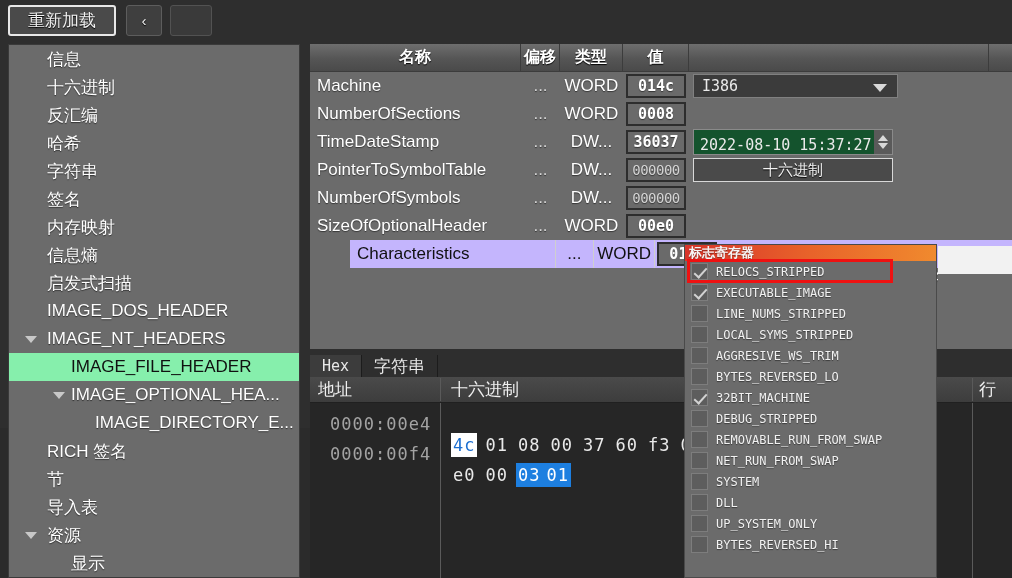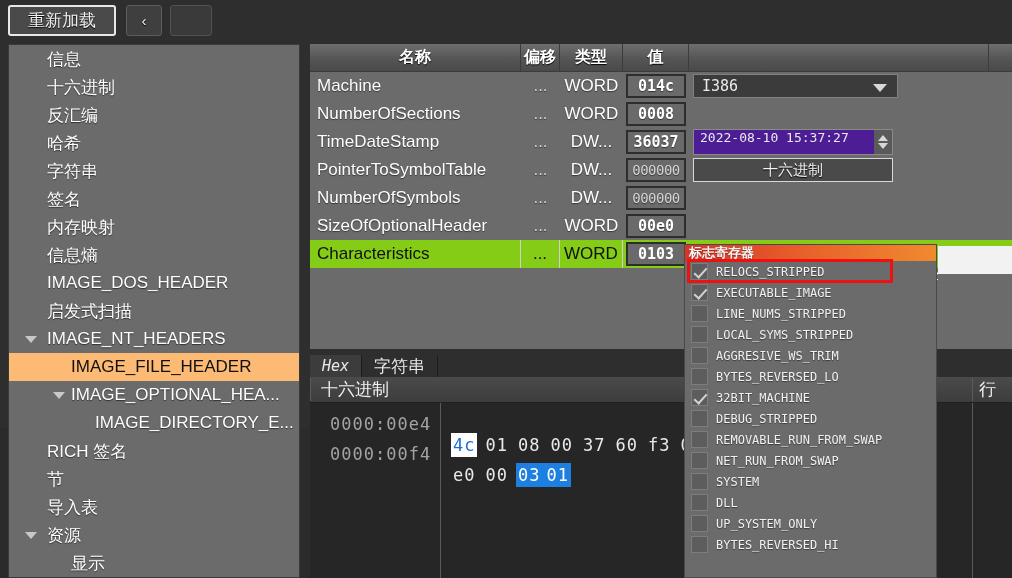--- a/index.html
+++ b/index.html
@@ -62,21 +62,21 @@
     font-size: 17px;
     text-shadow: 0 1px 1px rgba(0,0,0,.55);
     cursor: pointer;
     padding-left: 38px;
     white-space: nowrap;
   }
   .tree-item.lvl1 { padding-left: 38px; }
   .tree-item.lvl2 { padding-left: 62px; }
   .tree-item.lvl3 { padding-left: 86px; }
   .tree-item.selected {
-    background: #fdba74;
+    background: #86efac;
     color: #101010;
     text-shadow: none;
   }
   .arrow {
     position: absolute;
     width: 0; height: 0;
     border-left: 6px solid transparent;
     border-right: 6px solid transparent;
     border-top: 7px solid #c8c8c8;
   }
@@ -102,21 +102,21 @@
     text-shadow: 0 1px 1px #000;
   }
   .c-name { width: 211px; }
   .c-off  { width: 39px; }
   .c-type { width: 63px; }
   .c-val  { width: 66px; }
   .c-wid  { width: 300px; }
   .c-end  { flex: 1; border-right: none; }
 
   .trow { display: flex; height: 28px; align-items: center; }
-  .trow.selected { background: #84cc16; }
+  .trow.selected { background: #c4b5fd; margin-left: 40px; }
   .cell {
     display: flex; align-items: center;
     font-size: 17px;
     color: #ffffff;
     text-shadow: 0 1px 1px rgba(0,0,0,.5);
     height: 28px;
     white-space: nowrap; overflow: hidden;
   }
   .trow.selected .cell { color: #101010; text-shadow: none; }
   .trow.selected .cell.cl-name,
@@ -155,26 +155,26 @@
   }
   .combo .cart {
     position: absolute; right: 10px; top: 9px;
     width: 0; height: 0;
     border-left: 7px solid transparent;
     border-right: 7px solid transparent;
     border-top: 8px solid #d9d9d9;
   }
   .spin {
     width: 200px; height: 26px;
-    background: #4c1d95;
+    background: #14532d;
     border: 1px solid #8a8a8a;
     color: #eaeaea;
     font-family: "DejaVu Sans Mono", monospace;
-    font-size: 13px;
-    display: flex; align-items: flex-start;
+    font-size: 15px;
+    display: flex; align-items: flex-end;
     padding-left: 6px;
     position: relative;
     overflow: hidden;
   }
   .spin-arrows {
     position: absolute; right: 0; top: 0; width: 18px; height: 100%;
     background: #5a5a5a;
     display: flex; flex-direction: column;
     align-items: center; justify-content: center;
     cursor: pointer;
@@ -212,21 +212,21 @@
   #hex-tabs { display: flex; height: 22px; }
   .hextab {
     height: 22px; display: flex; align-items: center; justify-content: center;
     color: #e8e8e8; font-size: 15px;
     background: #2e2e2e;
     border-right: 1px solid #1c1c1c;
     cursor: pointer;
     padding: 0 12px;
     font-family: "DejaVu Sans Mono", monospace;
   }
-  .hextab.active { background: #3c3c3c; font-style: italic; }
+  .hextab.active { background: #3c3c3c; }
   .hextab.cn { font-family: "Liberation Sans", sans-serif; font-size: 17px; }
 
   #hex-head {
     display: flex; height: 26px; align-items: center;
     background: linear-gradient(to bottom,#4a4a4a,#3d3d3d);
     border-bottom: 1px solid #202020;
     color: #f0f0f0; font-size: 17px;
   }
   .hh-addr { width: 130px; padding-left: 8px; }
   .hh-hex  { flex: 1; padding-left: 10px; border-left: 1px solid #5a5a5a; }
@@ -349,24 +349,24 @@
       <div class="tree-item lvl1">
         <span>签名</span>
       </div>
       <div class="tree-item lvl1">
         <span>内存映射</span>
       </div>
       <div class="tree-item lvl1">
         <span>信息熵</span>
       </div>
       <div class="tree-item lvl1">
+        <span>启发式扫描</span>
+      </div>
+      <div class="tree-item lvl1">
         <span>IMAGE_DOS_HEADER</span>
-      </div>
-      <div class="tree-item lvl1">
-        <span>启发式扫描</span>
       </div>
       <div class="tree-item lvl1">
         <span class="arrow a1"></span>
         <span>IMAGE_NT_HEADERS</span>
       </div>
       <div class="tree-item lvl2 selected">
         <span>IMAGE_FILE_HEADER</span>
       </div>
       <div class="tree-item lvl2">
         <span class="arrow a2"></span>
@@ -485,20 +485,21 @@
       </div>
     <div id="bytecount">224 字节数</div>
   </div>
 
   <div id="hex-panel">
     <div id="hex-tabs">
         <div class="hextab active">Hex</div>
         <div class="hextab cn">字符串</div>
       </div>
     <div id="hex-head">
+      <div class="hh-addr">地址</div>
       <div class="hh-hex">十六进制</div>
       <div class="hh-asc">行</div>
     </div>
     <div id="hex-body">
       <div class="hb-addrcol" id="hex-addr-col">
           <div class="hrow addr">0000:00e4</div>
           <div class="hrow addr">0000:00f4</div>
         </div>
       <div class="hb-hexcol" id="hex-byte-col">
           <div class="hrow">

